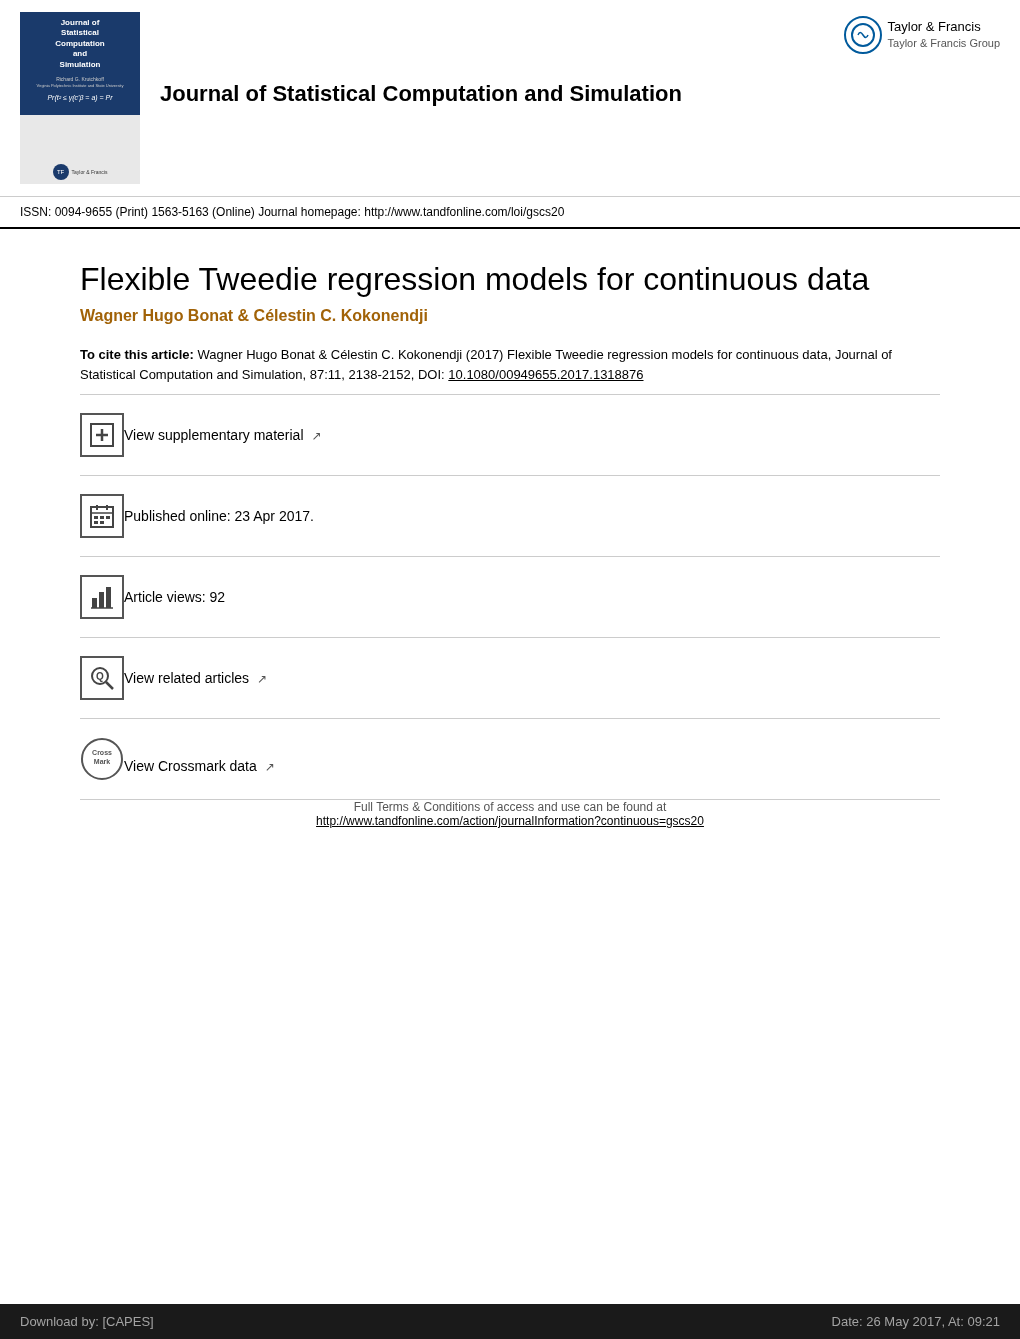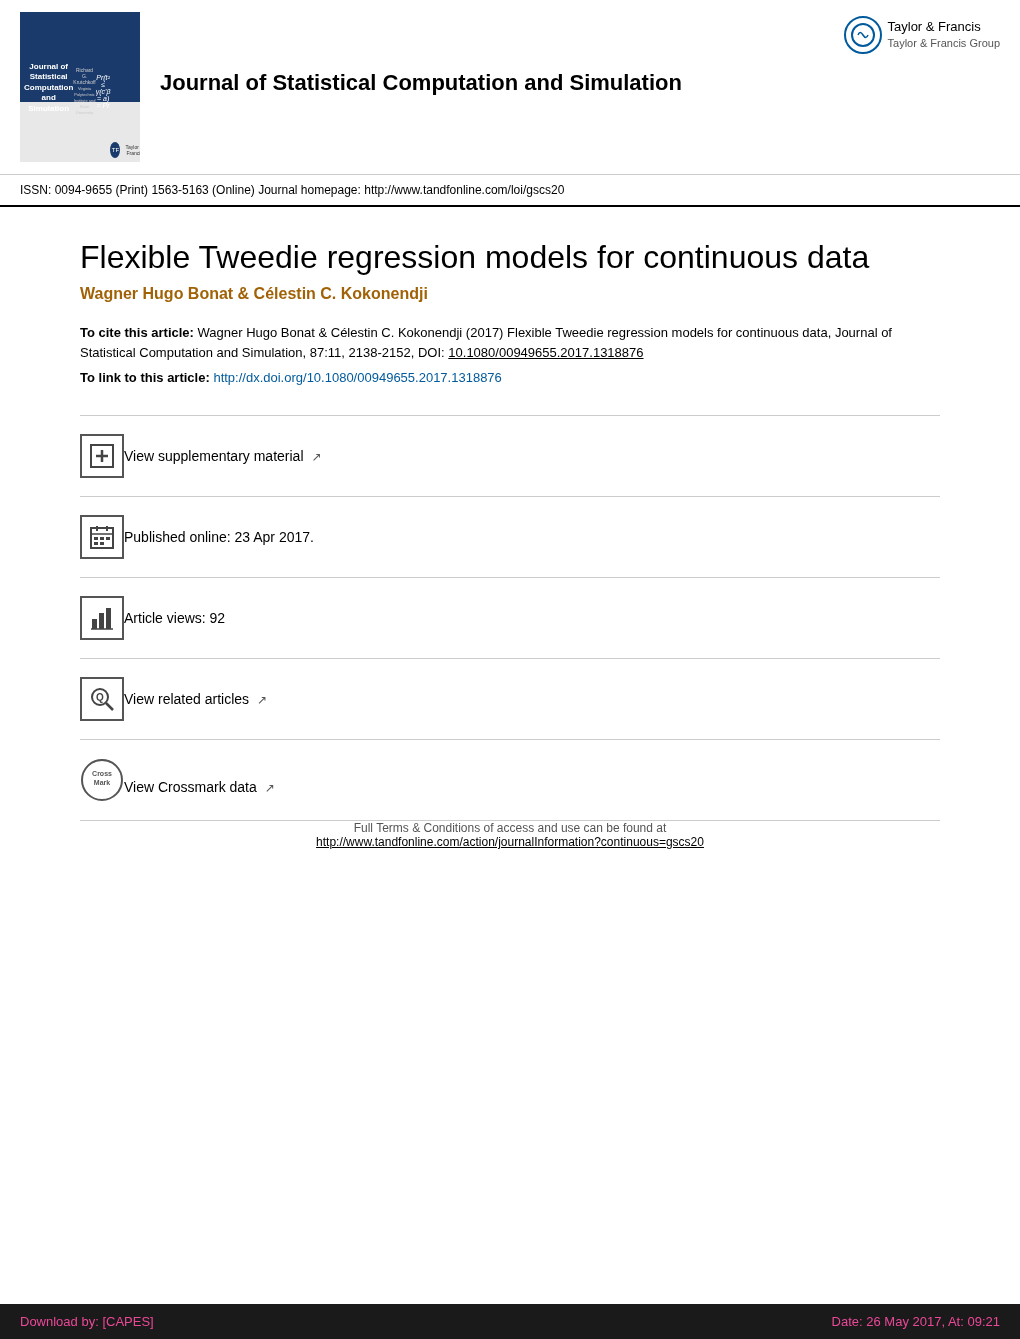--- a/index.html
+++ b/index.html
@@ -15,27 +15,27 @@
     
     .header {
       display: flex;
       align-items: center;
       padding: 12px 20px;
       border-bottom: 1px solid #ccc;
       gap: 20px;
     }
     .journal-cover {
       width: 120px;
-      height: 150px;
+      height: 172px;
       flex-shrink: 0;
       background: linear-gradient(180deg, #1a3a6b 0%, #1a3a6b 60%, #e8e8e8 60%);
       position: relative;
       overflow: hidden;
       display: flex;
-      flex-direction: row;
+      flex-direction: column;
       align-items: center;
       padding: 6px 4px 4px;
     }
     .journal-cover-title {
       color: #fff;
       font-size: 8px;
       text-align: center;
       line-height: 1.3;
       font-weight: bold;
     }
@@ -173,21 +173,21 @@
       margin-left: 4px;
     }
 
     
     .footer-bar {
       position: absolute;
       bottom: 0;
       left: 0;
       right: 0;
       background: #1a1a1a;
-      color: #ec4899;
+      color: #a3a3a3;
       display: flex;
       justify-content: space-between;
       align-items: center;
       padding: 10px 20px;
       font-size: 13px;
     }
     .footer-center {
       text-align: center;
       font-size: 12px;
       color: #555;
@@ -247,25 +247,20 @@
   <h2 class="article-title">Flexible Tweedie regression models for continuous data</h2>
 
   <p class="authors">Wagner Hugo Bonat &amp; Célestin C. Kokonendji</p>
 
   <p class="citation-block">
     <strong>To cite this article:</strong>
     <span> Wagner Hugo Bonat &amp; Célestin C. Kokonendji (2017) Flexible Tweedie regression models for continuous data, Journal of Statistical Computation and Simulation, 87:11, 2138-2152, DOI: </span>
     <a href="#">10.1080/00949655.2017.1318876</a>
   </p>
 
-  <p class="link-block">
-    <strong>To link to this article:</strong>
-    <span> </span>
-    <a href="#">http://dx.doi.org/10.1080/00949655.2017.1318876</a>
-  </p>
 
   <ul class="actions-list">
 
     <li class="action-item">
       <div class="action-icon">
         <svg width="28" height="28" viewBox="0 0 28 28">
           <rect x="3" y="3" width="22" height="22" fill="none" stroke="#444" stroke-width="2"></rect>
           <line x1="14" y1="8" x2="14" y2="20" stroke="#444" stroke-width="2.5"></line>
           <line x1="8" y1="14" x2="20" y2="14" stroke="#444" stroke-width="2.5"></line>
         </svg>

